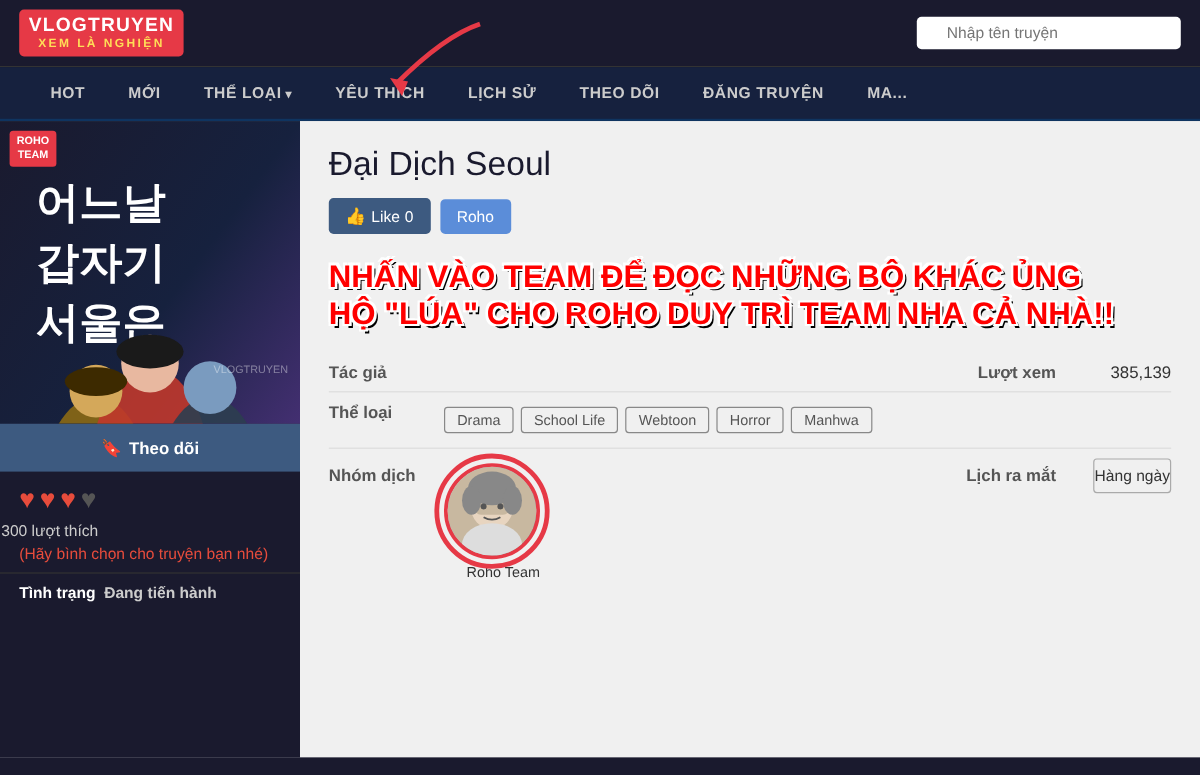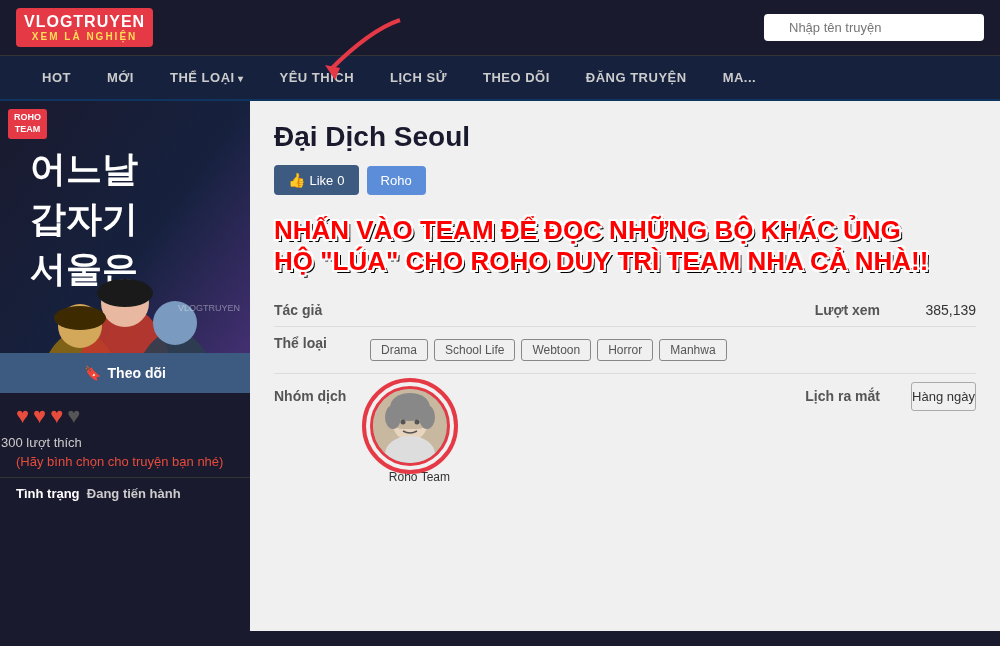--- a/index.html
+++ b/index.html
@@ -161,21 +161,21 @@
 
     
     .right-panel {
       flex: 1;
       background: #f0f0f0;
       padding: 20px 24px;
       color: #333;
     }
     .manga-title {
       font-size: 28px;
-      font-weight: bold;
+      font-weight: normal;
       color: #1a1a2e;
       margin-bottom: 12px;
     }
     .action-buttons {
       display: flex;
       gap: 8px;
       margin-bottom: 20px;
       align-items: center;
     }
     .btn-like {

